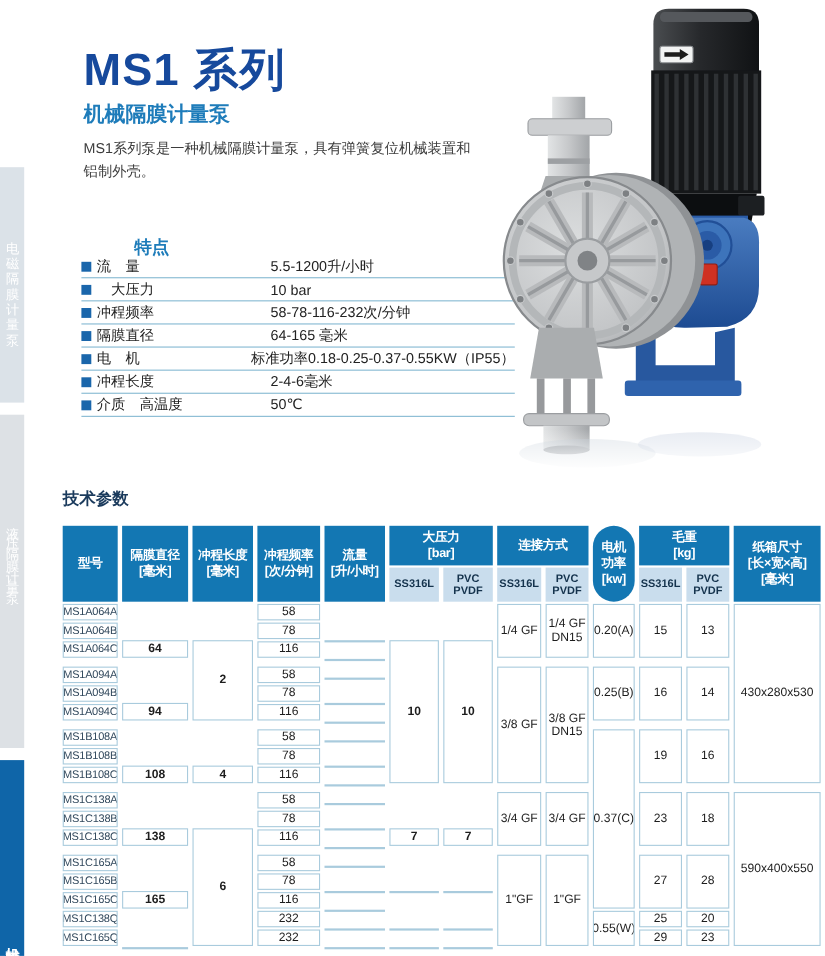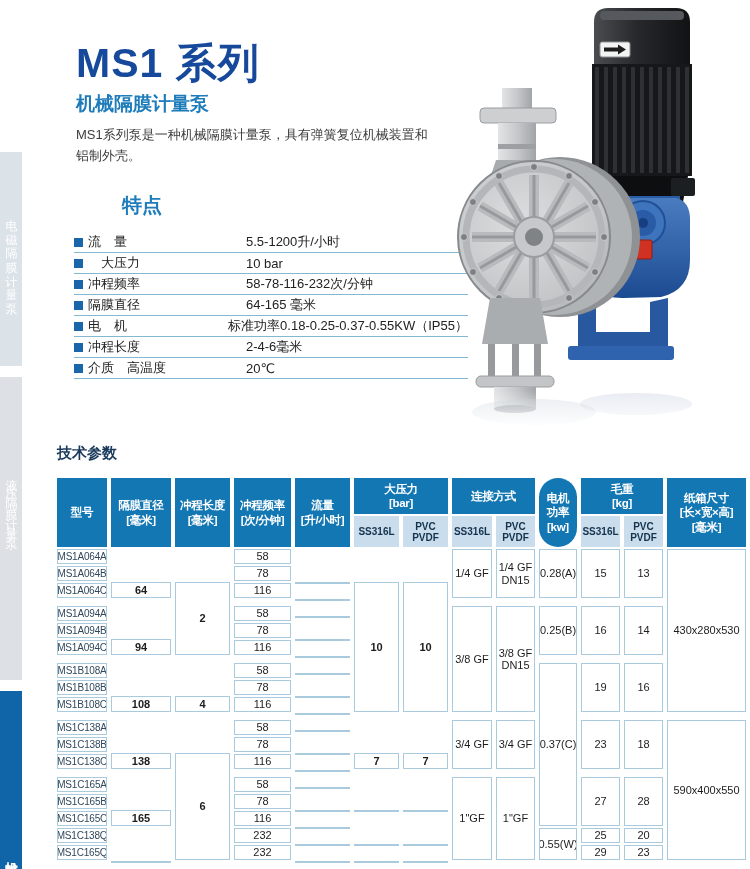--- a/index.html
+++ b/index.html
@@ -15,21 +15,21 @@
   .tab1 span{font-size:12px;letter-spacing:10px;padding-top:92px;}
   .tab2{top:691px;height:178px;background:#0f65a8;align-items:flex-end;}
   .tab2 span{font-size:13px;font-weight:bold;letter-spacing:2px;padding-bottom:2px;}
 
   
   .title{position:absolute;left:76px;top:36px;font-size:41px;font-weight:bold;color:#16499c;letter-spacing:1px;}
   .subtitle{position:absolute;left:76px;top:91px;font-size:19px;font-weight:bold;color:#1e7cba;}
   .desc{position:absolute;left:76px;top:124px;width:362px;font-size:13px;line-height:21px;color:#3c3c3c;}
 
   
-  .feat-heading{position:absolute;left:75px;top:192px;font-size:20px;font-weight:bold;color:#1e7cba;padding-left:47px;}
+  .feat-heading{position:absolute;left:75px;top:215px;font-size:16px;font-weight:bold;color:#1e7cba;padding-left:47px;}
   .feature-list{position:absolute;left:74px;top:232px;width:394px;}
   .feat-row{box-sizing:border-box;height:21px;display:flex;align-items:center;border-bottom:1px solid #84b8d2;}
   .feat-bullet{width:9px;height:9px;background:#1a66ab;margin-right:5px;flex:none;}
   .feat-label{width:158px;font-size:13px;color:#222222;white-space:pre;}
   .feat-value{font-size:13px;color:#222222;white-space:nowrap;}
 
   
   .tech-heading{position:absolute;left:57px;top:444px;font-size:15px;font-weight:bold;color:#1a3a5c;}
   .tech-table{position:absolute;left:57px;top:478px;display:grid;
      grid-template-columns:50px 60px 55px 57px 55px 45px 45px 40px 39px 38px 39px 39px 79px;
@@ -97,21 +97,21 @@
         <div class="feat-value">标准功率0.18-0.25-0.37-0.55KW（IP55）</div>
       </div>
       <div class="feat-row">
         <div class="feat-bullet"></div>
         <div class="feat-label">冲程长度</div>
         <div class="feat-value">2-4-6毫米</div>
       </div>
       <div class="feat-row">
         <div class="feat-bullet"></div>
         <div class="feat-label">介质　高温度</div>
-        <div class="feat-value">20℃</div>
+        <div class="feat-value">50℃</div>
       </div>
     </div>
 
   <svg class="pump" width="322" height="426" viewBox="0 0 322 426">
     <defs>
       <linearGradient id="gSilver" x1="0" y1="0" x2="1" y2="0">
         <stop offset="0" stop-color="#e2e4e5"></stop>
           <stop offset="0.5" stop-color="#c6c8ca"></stop>
           <stop offset="1" stop-color="#a2a5a8"></stop>
       </linearGradient>
@@ -352,21 +352,21 @@
       <div class="td" style="grid-area: 3 / 8 / 6;">1/4 GF</div>
       <div class="td" style="grid-area: 7 / 8 / 14;">3/8 GF</div>
       <div class="td" style="grid-area: 15 / 8 / 18;">3/4 GF</div>
       <div class="td" style="grid-area: 19 / 8 / 24;">1"GF</div>
       <div class="td" style="grid-area: 3 / 9 / 6;">1/4 GF
 DN15</div>
       <div class="td" style="grid-area: 7 / 9 / 14;">3/8 GF
 DN15</div>
       <div class="td" style="grid-area: 15 / 9 / 18;">3/4 GF</div>
       <div class="td" style="grid-area: 19 / 9 / 24;">1"GF</div>
-      <div class="td" style="grid-area: 3 / 10 / 6;">0.28(A)</div>
+      <div class="td" style="grid-area: 3 / 10 / 6;">0.20(A)</div>
       <div class="td" style="grid-area: 7 / 10 / 10;">0.25(B)</div>
       <div class="td" style="grid-area: 11 / 10 / 22;">0.37(C)</div>
       <div class="td" style="grid-area: 22 / 10 / 24;">0.55(W)</div>
       <div class="td" style="grid-area: 3 / 11 / 6;">15</div>
       <div class="td" style="grid-area: 7 / 11 / 10;">16</div>
       <div class="td" style="grid-area: 11 / 11 / 14;">19</div>
       <div class="td" style="grid-area: 15 / 11 / 18;">23</div>
       <div class="td" style="grid-area: 19 / 11 / 22;">27</div>
       <div class="td" style="grid-area: 22 / 11 / 23;">25</div>
       <div class="td" style="grid-area: 23 / 11 / 24;">29</div>

